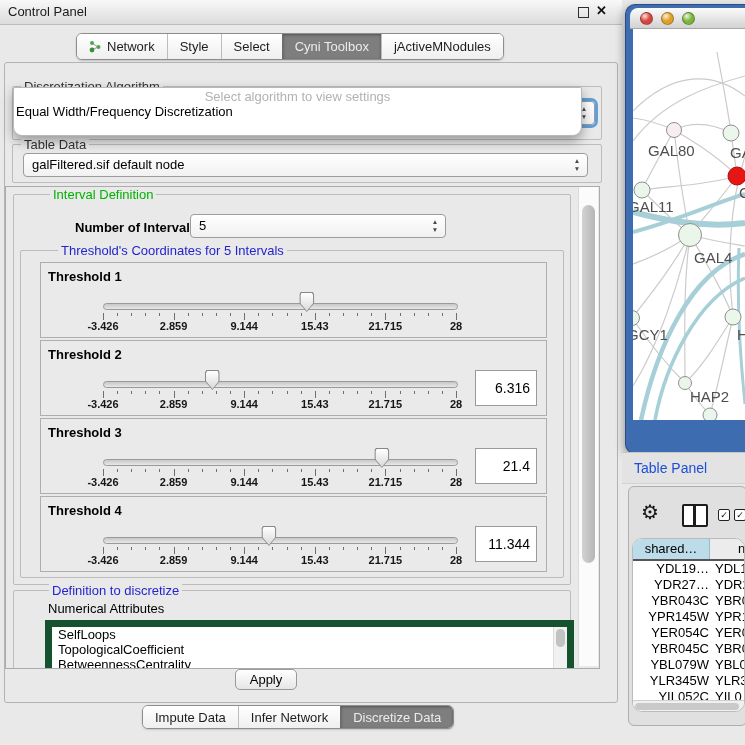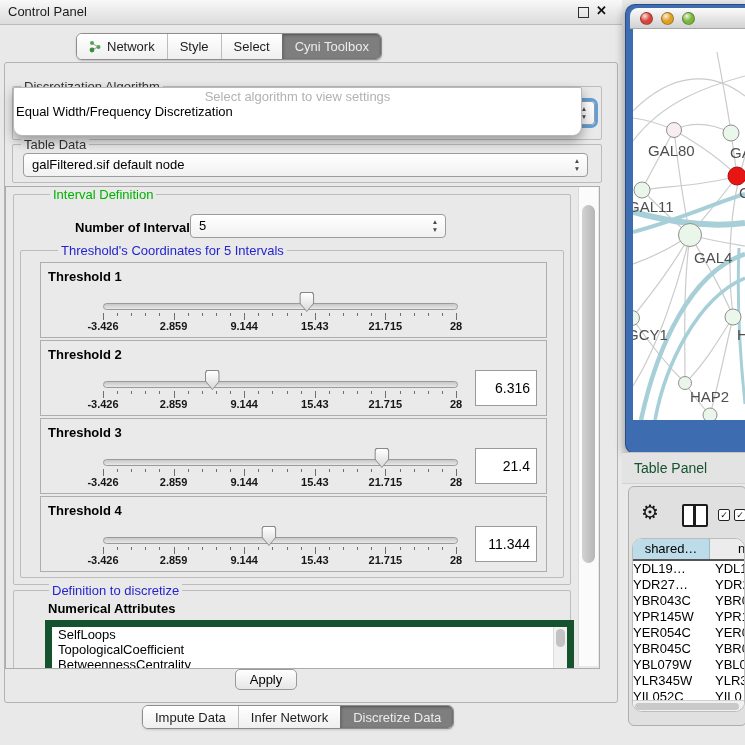--- a/index.html
+++ b/index.html
@@ -43,55 +43,55 @@
   .thumb-zone{left:62px;top:29px;width:353px;height:21px}
   .thumb{position:absolute;top:0;width:15px;height:20px;transform:translateX(-50%);
          clip-path:polygon(10% 0,90% 0,100% 12%,100% 55%,50% 100%,0 55%,0 12%);background:#878787}
   .thumb::after{content:"";position:absolute;inset:1px;clip-path:polygon(10% 0,90% 0,100% 12%,100% 55%,50% 100%,0 55%,0 12%);background:linear-gradient(#ffffff,#d9d9d9)}
   .tickbar{left:62px;top:50px;width:353px;height:8px}
   .tick{position:absolute;top:0;width:1px;height:3px;background:#6e6e6e}
   .tick.major{height:7px}
   .ticklabels{left:62px;top:57px;width:353px;height:13px}
   .ticklabels span{position:absolute;transform:translateX(-50%);font-size:11px;font-weight:bold;color:#161616;white-space:nowrap}
   .vbox{right:9px;top:29px;width:54px;height:34px;border:1px solid #9a9a9a;background:#fff;font-size:14px;text-align:right;line-height:34px;padding-right:6px}
-  .sublabel{left:42px;top:414px;font-size:13px;font-weight:bold}
+  .sublabel{left:42px;top:414px;font-size:13px;font-weight:normal}
   .attr-list{left:39px;top:433px;width:515px;height:46px;background:#fff;border:7px solid #14532d;overflow:hidden}
   .attr-item{font-size:13px;line-height:15px;padding-left:6px;white-space:nowrap}
   .attr-vscroll{position:absolute;right:0;top:0;width:13px;height:46px;background:#f1f1f1;border-left:1px solid #ddd}
   .attr-vthumb{position:absolute;left:2px;top:2px;width:9px;height:18px;border-radius:5px;background:#c2c2c2}
   .btn{border:1px solid #999;border-radius:5px;background:linear-gradient(#ffffff,#e6e6e6);font-size:13px;text-align:center}
   .apply{left:235px;top:669px;width:60px;height:19px;line-height:19px}
   .bottom-tabs{left:142px;top:705px;height:22px;display:flex;border:1px solid #8d8d8d;border-radius:6px;overflow:hidden;background:#fff;box-shadow:0 1px 2px rgba(0,0,0,.15)}
   .bottom-tabs .tabseg{line-height:21px}
   .popup{left:13px;top:87px;width:567px;height:47px;background:#fff;border:1px solid #b8b8b8;border-radius:2px 2px 9px 9px;box-shadow:0 5px 12px rgba(0,0,0,.35);z-index:50}
   .popup-hint{text-align:center;font-size:13px;color:#b2b2b2;line-height:15px;margin-top:1px}
   .popup-item{font-size:13px;line-height:15px;padding-left:2px}
   .popup-item.bold{font-weight:bold}
   
   .netwin{left:625px;top:4px;width:120px;height:448px;background:#3e6cb0;border:1px solid #2b4d85;border-right:none;border-radius:10px 0 0 10px;box-shadow:-2px 3px 8px rgba(0,0,0,.3)}
   .netbar{left:630px;top:8px;width:115px;height:21px;background:linear-gradient(#fbfbfb,#d2d2d2);border-radius:8px 0 0 0;border-bottom:1px solid #a8a8a8;display:flex;align-items:center;gap:8px;padding-left:10px;box-sizing:border-box}
   .light{width:13px;height:13px;border-radius:50%;border:1px solid rgba(0,0,0,.3);box-sizing:border-box}
   .netview{left:633px;top:29px;width:112px;height:391px;background:#fff;overflow:hidden}
   svg text{font-family:"Liberation Sans",sans-serif;font-size:15px;fill:#4f4f4f}
   .tpanel-head{left:622px;top:452px;width:123px;height:30px;background:#e3e3e3;border-top:1px solid #c6c6c6;border-bottom:1px solid #d2d2d2}
-  .tpanel-title{left:12px;top:0;font-size:14px;line-height:30px;color:#14532d}
+  .tpanel-title{left:12px;top:0;font-size:14px;line-height:30px;color:#1d4ed8}
   .tpanel-body{left:628px;top:486px;width:117px;height:238px;border:1px solid #aeaeae;border-radius:6px;background:#e0e0e0}
   .gear{left:12px;top:15px;font-size:20px;line-height:20px;color:#161616}
   .colicon{left:53px;top:17px;width:22px;height:19px;border:2.5px solid #1c1c1c;border-radius:2px;background:#fff}
   .colicon::after{content:"";position:absolute;left:9px;top:0;width:2.5px;height:100%;background:#1c1c1c}
   .chk{left:0;top:22px;width:10px;height:10px;border:1.5px solid #222;border-radius:2px;background:#fff;font-size:9px;line-height:10px;text-align:center;color:#111}
   .tp-table{left:3px;top:51px;width:111px;height:172px;background:#fff;border:1px solid #bbb;border-radius:10px;overflow:hidden;box-sizing:content-box}
   .tp-header{display:flex;height:20px;border-bottom:2px solid #555;background:#ececec}
   .tp-h{font-size:13px;line-height:19px;white-space:nowrap;overflow:hidden}
   .tp-h.c1{width:76px;text-align:center;border-right:1px solid #9bb9c6}
   .tp-h.c2{flex:1;padding-left:28px}
   .tp-h.selcol{background:#bcdcea}
   .tp-rows{height:139px;overflow:hidden}
   .tp-row{display:flex;height:16px;font-size:13px;line-height:16px}
-  .tp-c1{width:76px;text-align:left;white-space:nowrap;overflow:hidden}
+  .tp-c1{width:76px;text-align:right;white-space:nowrap;overflow:hidden}
   .tp-c2{flex:1;padding-left:6px;white-space:nowrap;overflow:hidden}
   .tp-hscroll{position:relative;height:11px;background:#f0f0f0;border-top:1px solid #d0d0d0}
   .tp-hthumb{position:absolute;left:2px;top:2px;right:5px;height:7px;border-radius:4px;background:#c9c9c9}
 </style>
 </head>
 <body>
 
 <div class="abs cp">
   <div class="abs titlebar">
     <span class="abs tb-title">Control Panel</span>
@@ -111,20 +111,23 @@
       <span>Network</span>
     </div>
     <div class="tabseg">
         <span>Style</span>
       </div>
     <div class="tabseg">
         <span>Select</span>
       </div>
     <div class="tabseg sel">
         <span>Cyni Toolbox</span>
+      </div>
+    <div class="tabseg">
+        <span>jActiveMNodules</span>
       </div>
   </div>
 
   <div class="abs outer"></div>
 
   <div class="groupbox algo-group">
     <span class="gtitle" style="left:8px">Discretization Algorithm</span>
     <div class="combo algo-combo">
       <span class="spin">▲<br>▼</span>
     </div>

